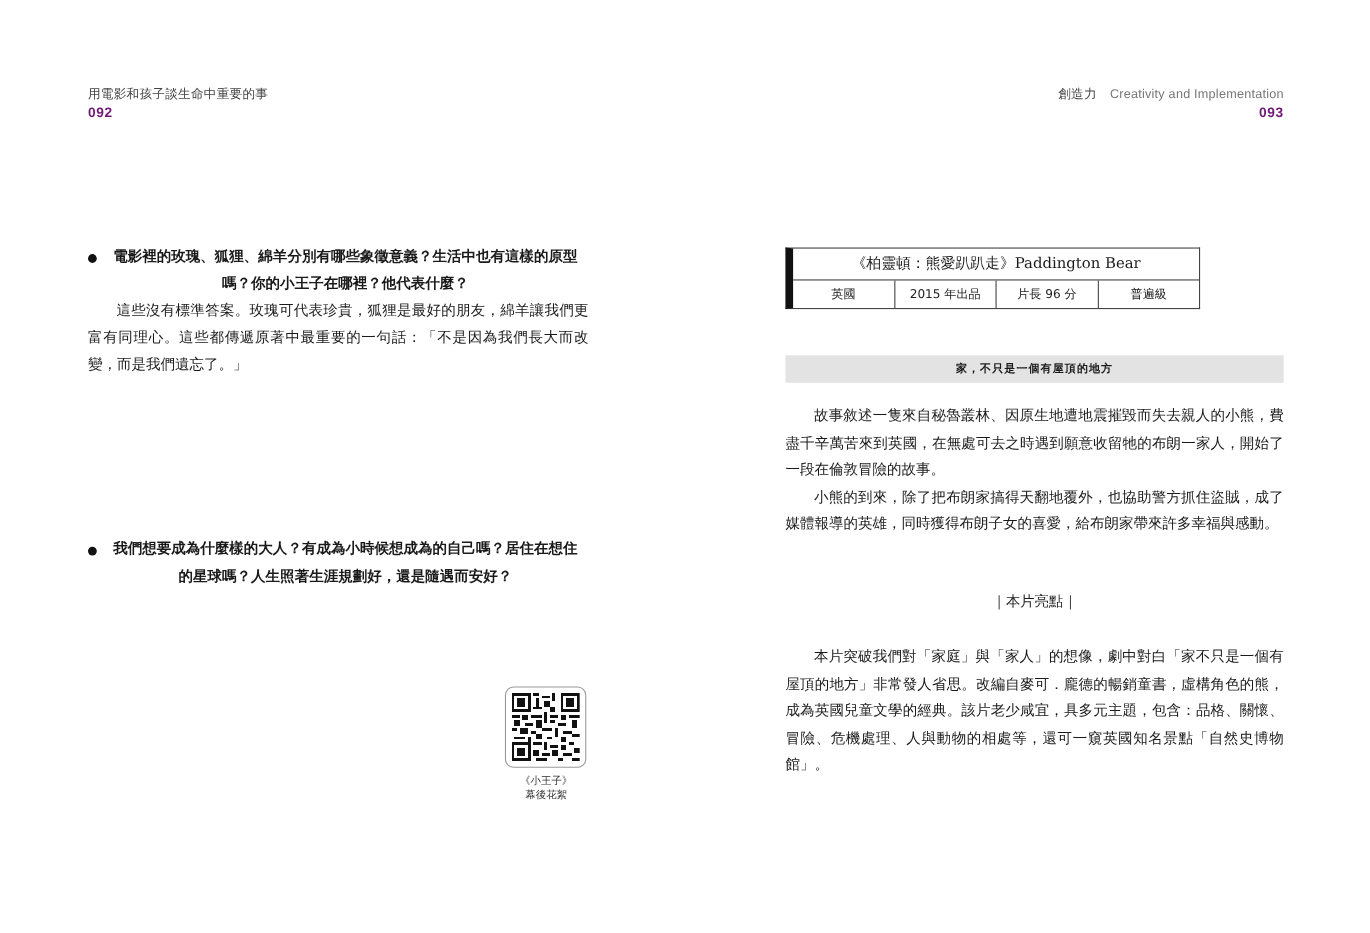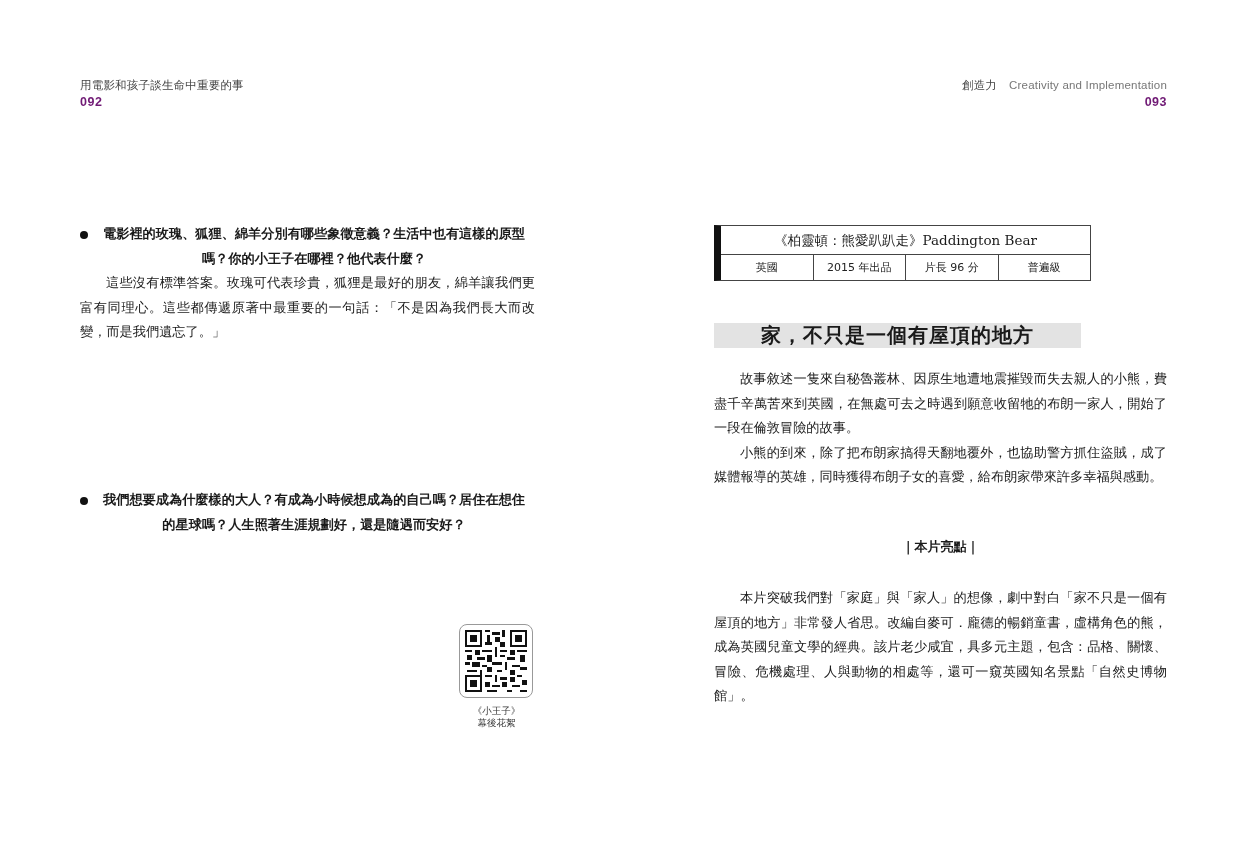--- a/index.html
+++ b/index.html
@@ -41,28 +41,28 @@
     .info-table {
       position: absolute; left: 714px; top: 225px; width: 377px;
       border: 1px solid #444; border-left: 7px solid #111; box-sizing: border-box;
     }
     .info-title { height: 28px; line-height: 28px; text-align: center; font-family: "DejaVu Serif", "Liberation Serif", serif; font-size: 13.5px; border-bottom: 1px solid #444; }
     .info-row { display: flex; height: 25px; }
     .info-cell { flex: 1; text-align: center; line-height: 25px; font-size: 11px; border-left: 1px solid #444; color: #222; }
     .info-cell:first-child { border-left: none; }
 
     .section-banner {
-      position: absolute; left: 714px; top: 323px; width: 367px; height: 25px;
+      position: absolute; left: 714px; top: 323px; width: 453px; height: 25px;
       background: #e3e3e3; text-align: center; line-height: 25px;
-      font-family: "DejaVu Serif", "Liberation Serif", serif; font-weight: bold; font-size: 20px; letter-spacing: 1px;
+      font-family: "DejaVu Serif", "Liberation Serif", serif; font-weight: bold; font-size: 10px; letter-spacing: 1px;
     }
 
     .right-text { left: 714px; width: 453px; }
     .r1 { top: 367px; }
-    .highlight-head { position: absolute; left: 714px; top: 538px; width: 453px; text-align: center; font-weight: bold; font-size: 13px; }
+    .highlight-head { position: absolute; left: 714px; top: 538px; width: 453px; text-align: center; font-weight: normal; font-size: 13px; }
     .r2 { top: 586px; }
   </style>
 </head>
 <body>
 
 <div class="page page-left">
   <div class="running-head left-head">用電影和孩子談生命中重要的事</div>
   <div class="page-num left-num">092</div>
 
   <div class="text-block left-text b1">

